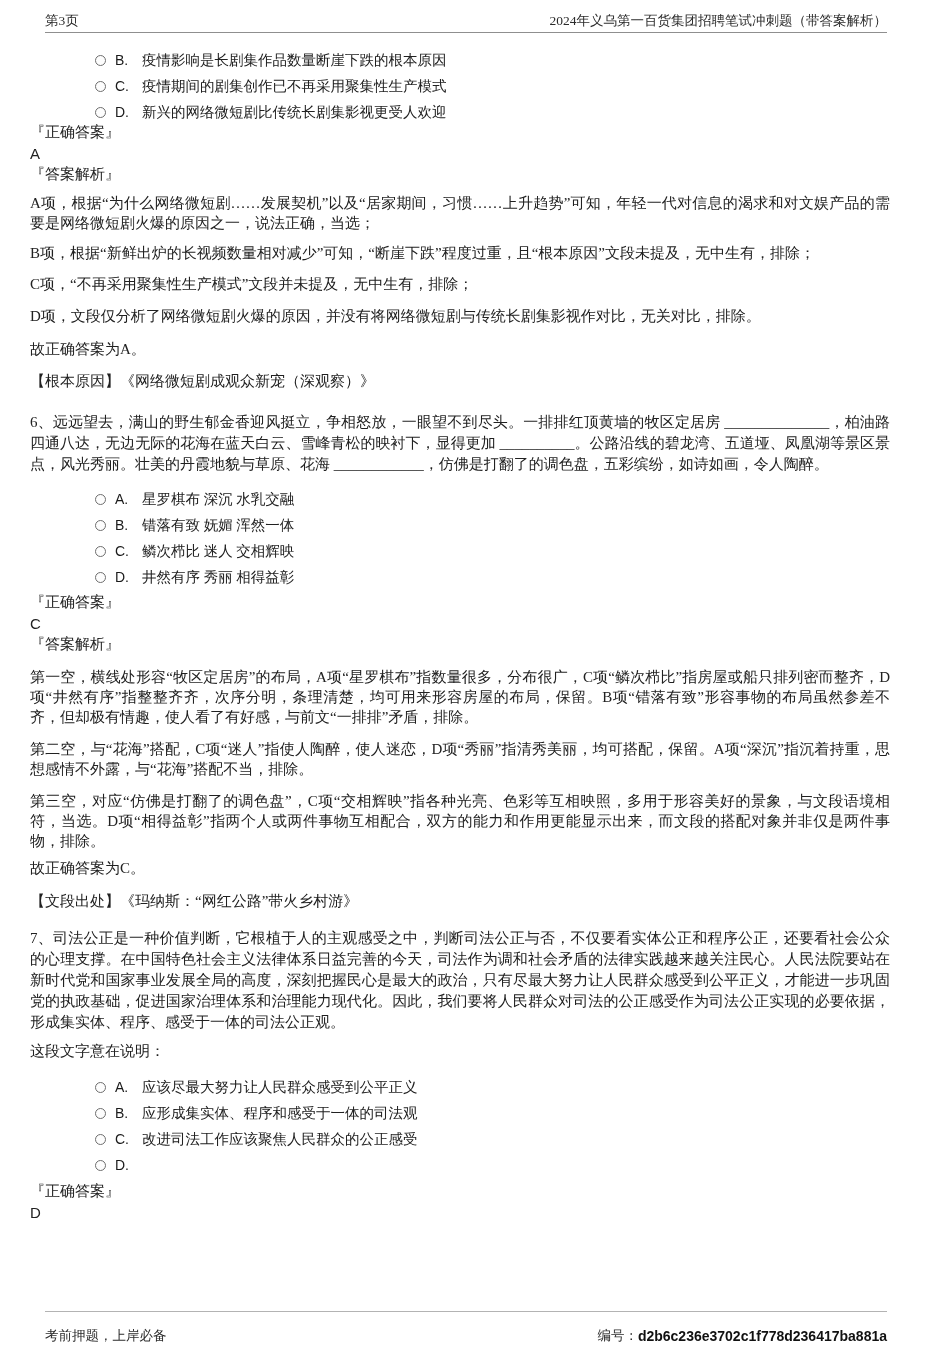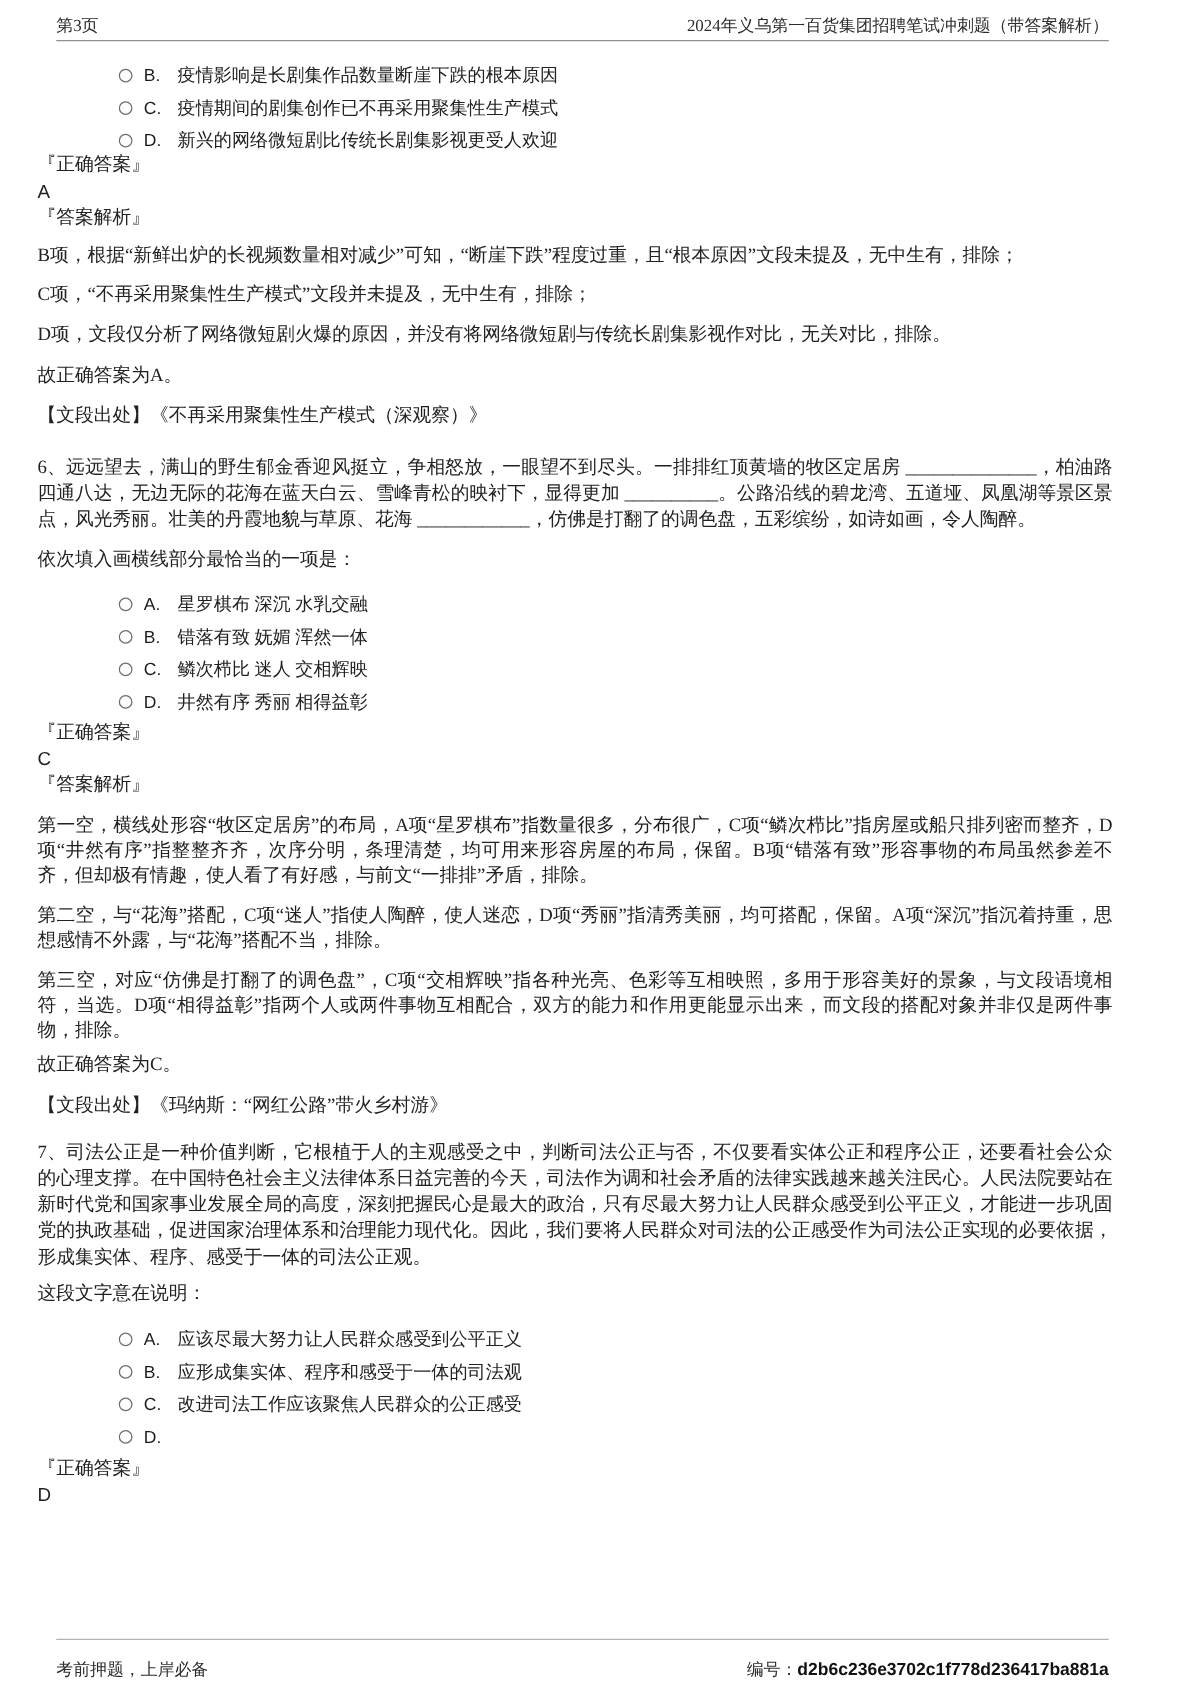--- a/index.html
+++ b/index.html
@@ -49,21 +49,21 @@
     font-size:14px; color:#1a1a1a;
   }
   .opt-text { white-space:nowrap; }
   
   .footer {
     position:absolute; top:1311px; left:45px; right:45px;
     border-top:1px solid #b3b3b3; padding-top:15px;
     display:flex; justify-content:space-between; align-items:flex-start;
     font-size:13.5px; color:#2b2b2b;
   }
-  .footer-code-wrap { display:flex; align-items:flex-start; }
+  .footer-code-wrap { display:flex; align-items:center; }
   .footer-code {
     font-family:"Liberation Sans","DejaVu Sans",sans-serif;
     font-size:14px; font-weight:700; color:#111;
   }
 </style>
 </head>
 <body>
 
 <div class="page">
 
@@ -89,28 +89,28 @@
         <span class="radio"></span>
         <span class="letter">D.</span>
         <span class="opt-text">新兴的网络微短剧比传统长剧集影视更受人欢迎</span>
       </div>
     </div>
 
     <div class="ans-label">『正确答案』</div>
     <div class="ans-value sans">A</div>
     <div class="ans-label">『答案解析』</div>
 
+    <p class="para ana" style="margin-top:8px">A项，根据“为什么网络微短剧……发展契机”以及“居家期间，习惯……上升趋势”可知，年轻一代对信息的渴求和对文娱产品的需要是网络微短剧火爆的原因之一，说法正确，当选；</p>
     <p class="para ana" style="margin-top:10px">B项，根据“新鲜出炉的长视频数量相对减少”可知，“断崖下跌”程度过重，且“根本原因”文段未提及，无中生有，排除；</p>
     <p class="para ana" style="margin-top:11px">C项，“不再采用聚集性生产模式”文段并未提及，无中生有，排除；</p>
     <p class="para ana" style="margin-top:12px">D项，文段仅分析了网络微短剧火爆的原因，并没有将网络微短剧与传统长剧集影视作对比，无关对比，排除。</p>
     <p class="para ana" style="margin-top:13px">故正确答案为A。</p>
-    <p class="para" style="margin-top:12px">【文段出处】《不再采用聚集性生产模式（深观察）》</p>
+    <p class="para" style="margin-top:12px">【根本原因】《网络微短剧成观众新宠（深观察）》</p>
 
     <p class="para" style="margin-top:20px">6、远远望去，满山的野生郁金香迎风挺立，争相怒放，一眼望不到尽头。一排排红顶黄墙的牧区定居房 ______________，柏油路四通八达，无边无际的花海在蓝天白云、雪峰青松的映衬下，显得更加 __________。公路沿线的碧龙湾、五道垭、凤凰湖等景区景点，风光秀丽。壮美的丹霞地貌与草原、花海 ____________，仿佛是打翻了的调色盘，五彩缤纷，如诗如画，令人陶醉。</p>
-    <p class="para" style="margin-top:11px">依次填入画横线部分最恰当的一项是：</p>
 
     <div style="margin-top:14px">
       <div class="opt">
         <span class="radio"></span>
         <span class="letter">A.</span>
         <span class="opt-text">星罗棋布 深沉 水乳交融</span>
       </div>
       <div class="opt">
         <span class="radio"></span>
         <span class="letter">B.</span>

